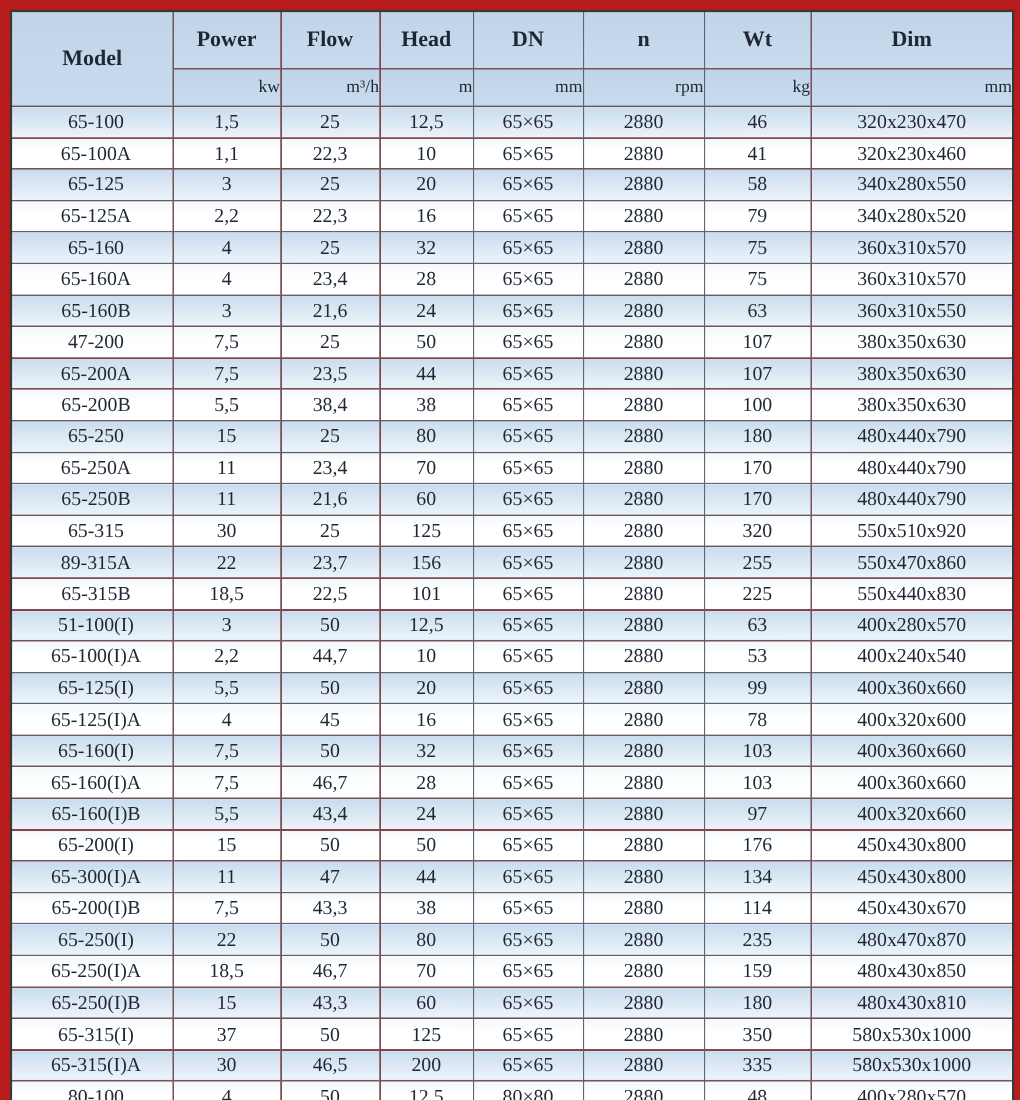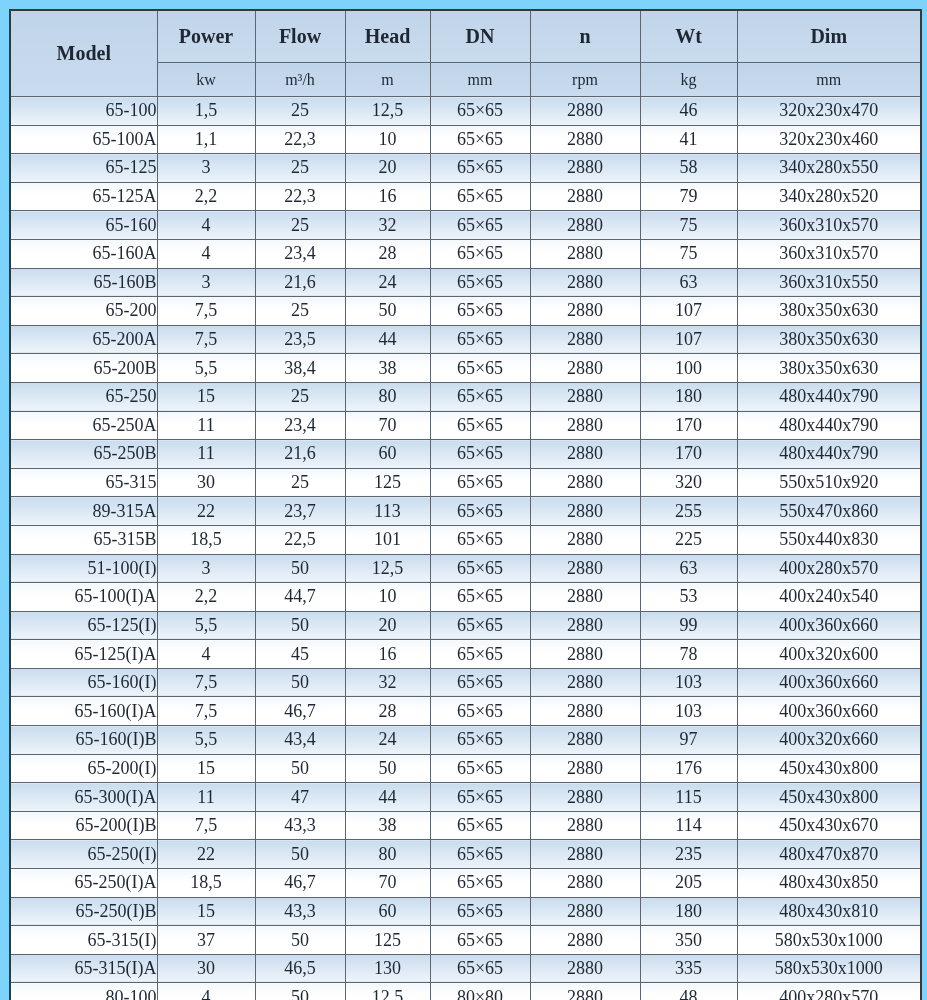--- a/index.html
+++ b/index.html
@@ -11,21 +11,21 @@
     height: 1000px;
     overflow: hidden;
     background: #ffffff;
     font-family: "Liberation Serif", serif;
   }
   .page {
     position: relative;
     width: 927px;
     height: 1000px;
     overflow: hidden;
-    background: #7dd3fc;
+    background: #b91c1c;
   }
   table.spec-table {
     position: absolute;
     left: 9px;
     top: 9px;
     width: 911px;
     border-collapse: collapse;
     table-layout: fixed;
     border: 2px solid #383838;
     color: #1e2733;
@@ -43,32 +43,33 @@
   }
   tr.hdr-labels th {
     height: 51px;
     font-size: 20px;
     font-weight: bold;
   }
   tr.hdr-units th {
     height: 33px;
     font-size: 16px;
     font-weight: normal;
+    text-align: right;
   }
   th.col-model {
     font-size: 20px;
     font-weight: bold;
     text-align: center;
   }
   tbody td {
     height: 27.6px;
     font-size: 18px;
   }
   tbody td.cell-model {
-    text-align: right;
+    text-align: center;
     padding-left: 7px;
   }
   tr.row-blue td {
     background: linear-gradient(180deg, #c9dcee 0%, #edf4fa 100%);
   }
   tr.row-white td {
     background: linear-gradient(180deg, #f3f8fc 0%, #ffffff 45%);
   }
 </style>
 </head>
@@ -172,21 +173,21 @@
     <td class="cell-model">65-160B</td>
     <td>3</td>
     <td>21,6</td>
     <td>24</td>
     <td>65×65</td>
     <td>2880</td>
     <td>63</td>
     <td>360x310x550</td>
   </tr>
         <tr class="row-white">
-    <td class="cell-model">65-200</td>
+    <td class="cell-model">47-200</td>
     <td>7,5</td>
     <td>25</td>
     <td>50</td>
     <td>65×65</td>
     <td>2880</td>
     <td>107</td>
     <td>380x350x630</td>
   </tr>
         <tr class="row-blue">
     <td class="cell-model">65-200A</td>
@@ -245,21 +246,21 @@
     <td>125</td>
     <td>65×65</td>
     <td>2880</td>
     <td>320</td>
     <td>550x510x920</td>
   </tr>
         <tr class="row-blue">
     <td class="cell-model">89-315A</td>
     <td>22</td>
     <td>23,7</td>
-    <td>113</td>
+    <td>156</td>
     <td>65×65</td>
     <td>2880</td>
     <td>255</td>
     <td>550x470x860</td>
   </tr>
         <tr class="row-white">
     <td class="cell-model">65-315B</td>
     <td>18,5</td>
     <td>22,5</td>
     <td>101</td>
@@ -348,21 +349,21 @@
     <td>176</td>
     <td>450x430x800</td>
   </tr>
         <tr class="row-blue">
     <td class="cell-model">65-300(I)A</td>
     <td>11</td>
     <td>47</td>
     <td>44</td>
     <td>65×65</td>
     <td>2880</td>
-    <td>115</td>
+    <td>134</td>
     <td>450x430x800</td>
   </tr>
         <tr class="row-white">
     <td class="cell-model">65-200(I)B</td>
     <td>7,5</td>
     <td>43,3</td>
     <td>38</td>
     <td>65×65</td>
     <td>2880</td>
     <td>114</td>
@@ -378,21 +379,21 @@
     <td>235</td>
     <td>480x470x870</td>
   </tr>
         <tr class="row-white">
     <td class="cell-model">65-250(I)A</td>
     <td>18,5</td>
     <td>46,7</td>
     <td>70</td>
     <td>65×65</td>
     <td>2880</td>
-    <td>205</td>
+    <td>159</td>
     <td>480x430x850</td>
   </tr>
         <tr class="row-blue">
     <td class="cell-model">65-250(I)B</td>
     <td>15</td>
     <td>43,3</td>
     <td>60</td>
     <td>65×65</td>
     <td>2880</td>
     <td>180</td>
@@ -405,21 +406,21 @@
     <td>125</td>
     <td>65×65</td>
     <td>2880</td>
     <td>350</td>
     <td>580x530x1000</td>
   </tr>
         <tr class="row-blue">
     <td class="cell-model">65-315(I)A</td>
     <td>30</td>
     <td>46,5</td>
-    <td>130</td>
+    <td>200</td>
     <td>65×65</td>
     <td>2880</td>
     <td>335</td>
     <td>580x530x1000</td>
   </tr>
         <tr class="row-white">
     <td class="cell-model">80-100</td>
     <td>4</td>
     <td>50</td>
     <td>12,5</td>

